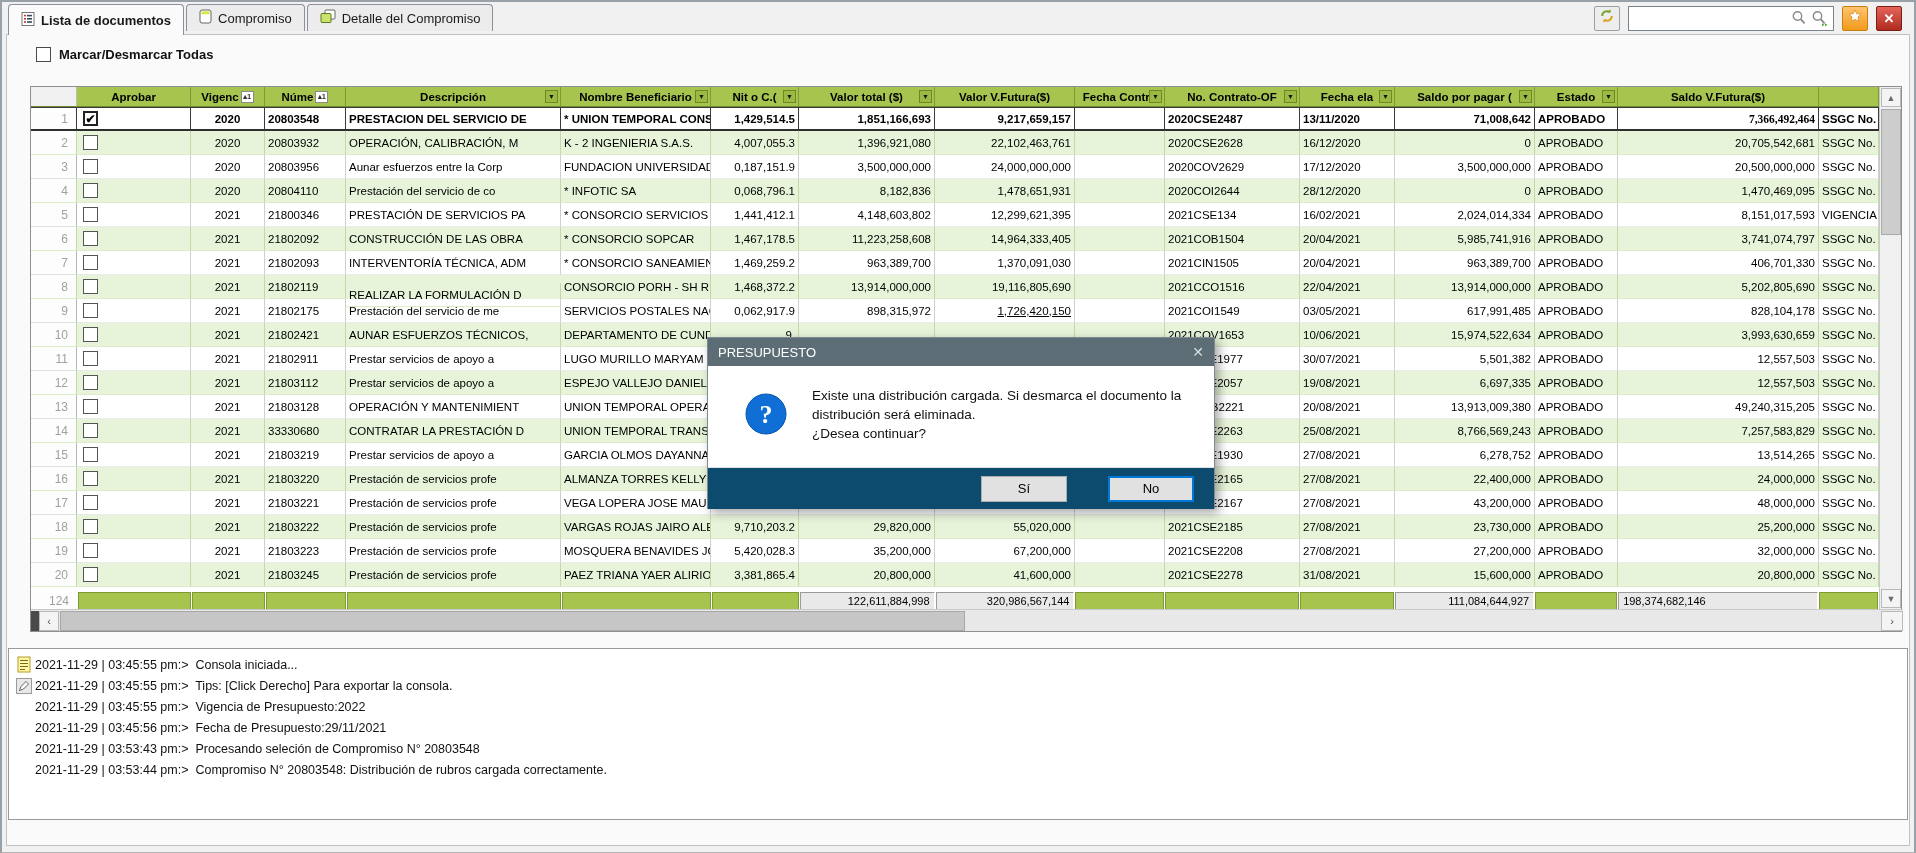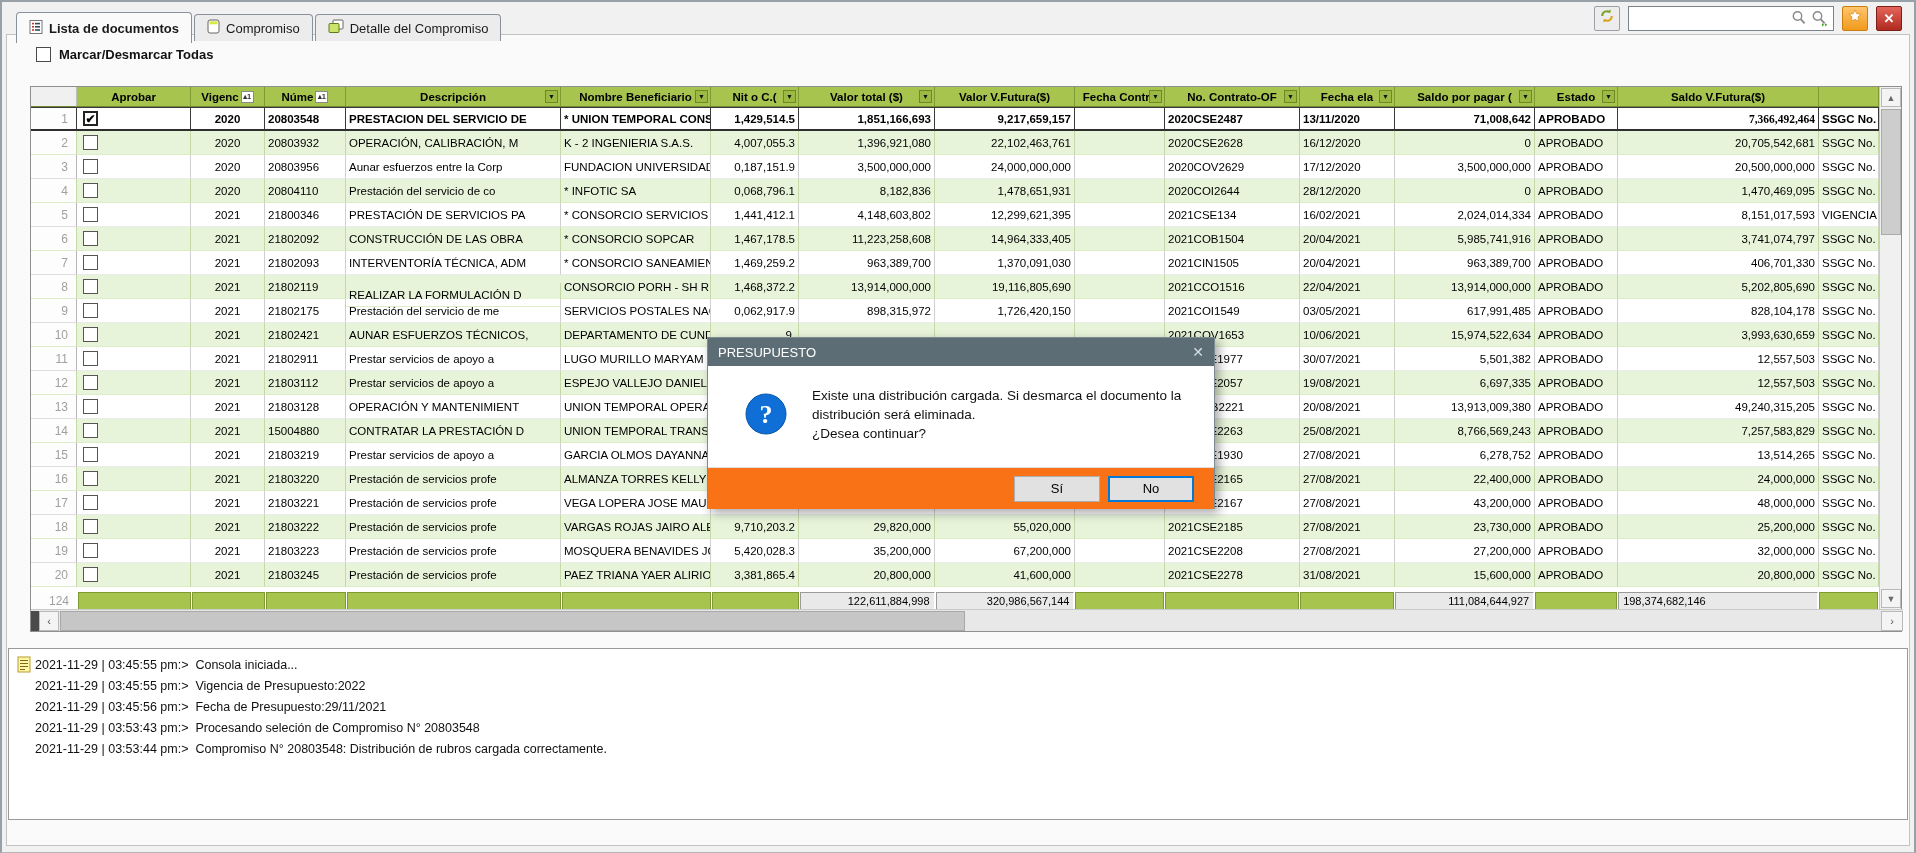--- a/index.html
+++ b/index.html
@@ -1,21 +1,21 @@
 <!DOCTYPE html>
 <html><head>
 <meta charset="utf-8">
 <style>
   * { margin:0; padding:0; box-sizing:border-box; }
   html,body { width:1916px; height:853px; }
   body { position:relative; background:#f1f1f1; font-family:"Liberation Sans",sans-serif; overflow:hidden; }
   .window-frame { position:absolute; inset:0; border:2px solid #98a0a8; border-bottom:1px solid #b5b5b5; pointer-events:none; z-index:50;}
 
   
-  .tabbar { position:absolute; left:8px; top:12px; height:31px; display:flex; align-items:center; z-index:3;margin-left:8px; }
+  .tabbar { position:absolute; left:8px; top:4px; height:31px; display:flex; align-items:flex-start; z-index:3; }
   .tab { display:flex; align-items:center; gap:6px; height:27px; padding:0 12px; margin-right:2px;
          background:#ececec; border:1px solid #8b919b; border-bottom:none; border-radius:4px 4px 0 0; font-size:13px; color:#1a1a1a; cursor:default;}
   .tab.active { background:#fafafa; font-weight:bold; height:31px; }
   .panel { position:absolute; left:6px; top:34px; width:1904px; height:812px; background:#fafafa; border:1px solid #c2c2c2; }
 
   
   .topcontrols { position:absolute; top:4px; right:14px; height:28px; display:flex; align-items:center; gap:8px; z-index:4;}
   .tool-btn { width:26px; height:25px; display:flex; align-items:center; justify-content:center;
               background:#ededed; border:1px solid #9aa0a6; border-radius:2px; cursor:pointer;}
   .searchwrap { position:relative; width:206px; height:25px; background:#fff; border:1px solid #7a828a; display:flex; align-items:center;}
@@ -84,22 +84,22 @@
   .con-text { font-size:12.5px; color:#111; white-space:pre; }
 
   
   .dlg { position:absolute; left:707px; top:337px; width:508px; height:172px; background:#fff; border:1px solid #7d8a91;
          box-shadow:4px 4px 10px rgba(0,0,0,0.35); z-index:20; }
   .dlg-title { height:28px; background:#5d6d75; color:#fff; display:flex; align-items:center; padding:0 10px; font-size:13px; }
   .dlg-x { margin-left:auto; color:#d9dee1; font-size:14px; cursor:pointer; }
   .dlg-body { position:relative; height:101px; background:#fff; }
   .dlg-qicon { position:absolute; left:36px; top:26px; }
   .dlg-msg { position:absolute; left:104px; top:20px; font-size:13.5px; line-height:19px; color:#111; white-space:pre-line; }
-  .dlg-footer { height:42px; background:#f97316; border-top:1px solid #e0e0e0; display:flex; align-items:center;
-                justify-content:flex-end; gap:8px; padding-right:20px; }
+  .dlg-footer { height:42px; background:#0c4a6e; border-top:1px solid #e0e0e0; display:flex; align-items:center;
+                justify-content:flex-end; gap:41px; padding-right:20px; }
   .dbtn { width:86px; height:26px; background:#e1e1e1; border:1px solid #adadad; font-size:13px; font-family:inherit; cursor:pointer;}
   .dbtn.focus { border:2px solid #0078d7; }
 </style>
 </head>
 <body>
 
 <div class="panel"></div>
 
 <div class="tabbar" id="tabbar">
     <div class="tab active">
@@ -393,21 +393,21 @@
       <div class="g-cell gutter" style="width: 46px;">9</div>
       <div class="g-cell" style="width: 114px;">
         <span class="gcheckbox"></span>
       </div>
       <div class="g-cell center" style="width: 74px;">2021</div>
       <div class="g-cell" style="width: 81px;">21802175</div>
       <div class="g-cell" style="width: 215px;">Prestación del servicio de me</div>
       <div class="g-cell" style="width: 150px;">SERVICIOS POSTALES NACIONA</div>
       <div class="g-cell right" style="width: 88px;">0,062,917.9</div>
       <div class="g-cell right" style="width: 136px;">898,315,972</div>
-      <div class="g-cell right" style="width: 140px;">1,726,420,150</div>
+      <div class="g-cell right" style="width: 140px; text-decoration: underline;">1,726,420,150</div>
       <div class="g-cell" style="width: 90px;"></div>
       <div class="g-cell" style="width: 135px;">2021COI1549</div>
       <div class="g-cell" style="width: 95px;">03/05/2021</div>
       <div class="g-cell right" style="width: 140px;">617,991,485</div>
       <div class="g-cell" style="width: 83px;">APROBADO</div>
       <div class="g-cell right" style="width: 201px;">828,104,178</div>
       <div class="g-cell" style="width: 60px;">SSGC No.</div>
     </div>
     <div class="g-row alt">
       <div class="g-cell gutter" style="width: 46px;">10</div>
@@ -488,21 +488,21 @@
       <div class="g-cell" style="width: 83px;">APROBADO</div>
       <div class="g-cell right" style="width: 201px;">49,240,315,205</div>
       <div class="g-cell" style="width: 60px;">SSGC No.</div>
     </div>
     <div class="g-row alt">
       <div class="g-cell gutter" style="width: 46px;">14</div>
       <div class="g-cell" style="width: 114px;">
         <span class="gcheckbox"></span>
       </div>
       <div class="g-cell center" style="width: 74px;">2021</div>
-      <div class="g-cell" style="width: 81px;">15004880</div>
+      <div class="g-cell" style="width: 81px;">33330680</div>
       <div class="g-cell" style="width: 215px;">CONTRATAR LA PRESTACIÓN D</div>
       <div class="g-cell" style="width: 150px;">UNION TEMPORAL TRANSPORT</div>
       <div class="g-cell right" style="width: 88px;">1,</div>
       <div class="g-cell right" style="width: 136px;"></div>
       <div class="g-cell right" style="width: 140px;"></div>
       <div class="g-cell" style="width: 90px;"></div>
       <div class="g-cell" style="width: 135px;">2021CSE2263</div>
       <div class="g-cell" style="width: 95px;">25/08/2021</div>
       <div class="g-cell right" style="width: 140px;">8,766,569,243</div>
       <div class="g-cell" style="width: 83px;">APROBADO</div>
@@ -668,20 +668,29 @@
           <rect x="1" y="1" width="12" height="15" fill="#fff7a8" stroke="#b89b2a"></rect>
           <line x1="3" y1="4.5" x2="11" y2="4.5" stroke="#7a6a1a"></line>
           <line x1="3" y1="7.5" x2="11" y2="7.5" stroke="#7a6a1a"></line>
           <line x1="3" y1="10.5" x2="11" y2="10.5" stroke="#7a6a1a"></line>
           <line x1="3" y1="13.5" x2="8" y2="13.5" stroke="#7a6a1a"></line>
         </svg>
       </span>
       <span class="con-text">2021-11-29 | 03:45:55 pm:&gt;  Consola iniciada...</span>
     </div>
     <div class="con-line">
+      <span class="con-icon">
+        <svg width="16" height="16" viewBox="0 0 16 16">
+          <rect x="0.5" y="0.5" width="15" height="15" fill="#e8e8e8" stroke="#9a9a9a"></rect>
+          <path d="M3.5 12.5l1.5-4 5-5 2.5 2.5-5 5z" fill="#fff" stroke="#555" stroke-width="0.9"></path>
+        </svg>
+      </span>
+      <span class="con-text">2021-11-29 | 03:45:55 pm:&gt;  Tips: [Click Derecho] Para exportar la consola.</span>
+    </div>
+    <div class="con-line">
       <span class="con-icon"></span>
       <span class="con-text">2021-11-29 | 03:45:55 pm:&gt;  Vigencia de Presupuesto:2022</span>
     </div>
     <div class="con-line">
       <span class="con-icon"></span>
       <span class="con-text">2021-11-29 | 03:45:56 pm:&gt;  Fecha de Presupuesto:29/11/2021</span>
     </div>
     <div class="con-line">
       <span class="con-icon"></span>
       <span class="con-text">2021-11-29 | 03:53:43 pm:&gt;  Procesando seleción de Compromiso N° 20803548</span>

